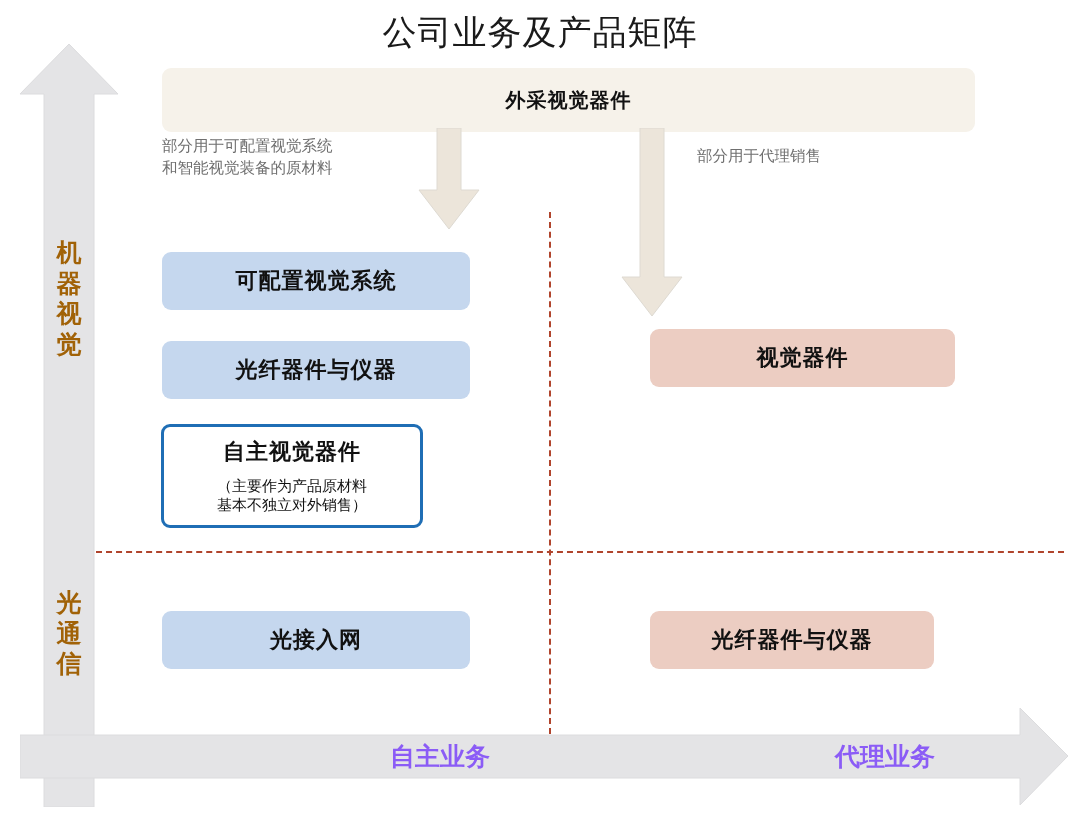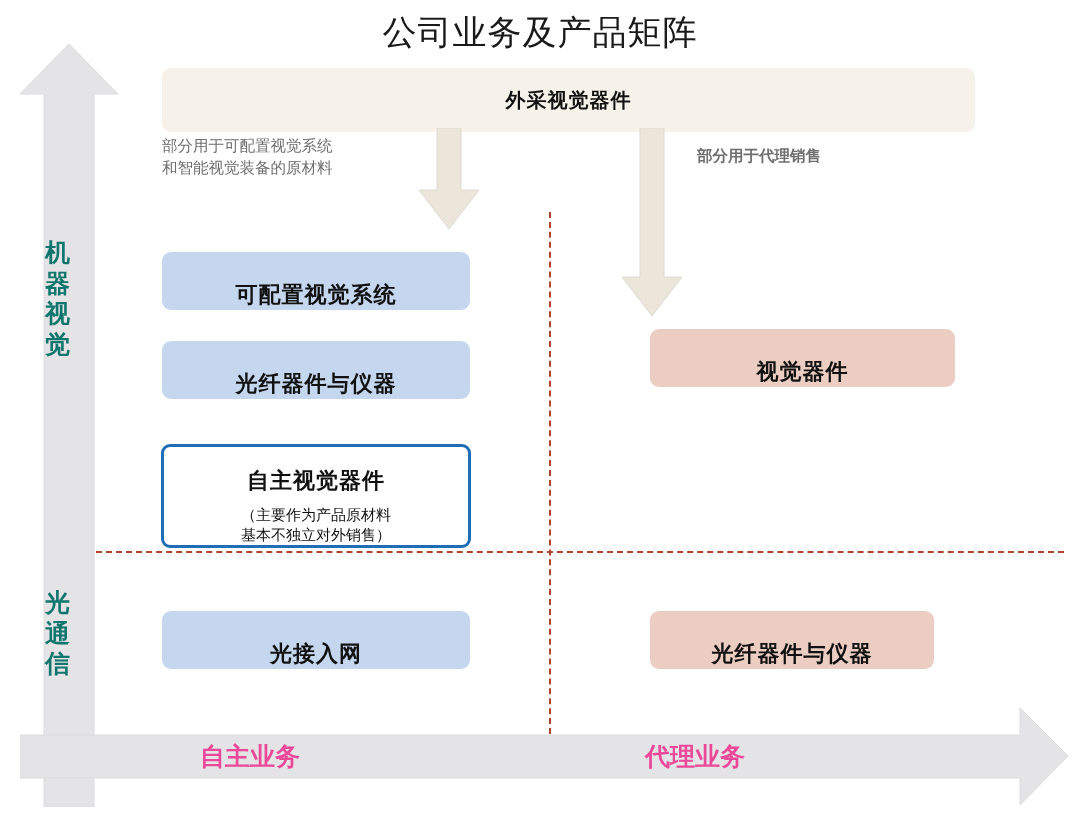--- a/index.html
+++ b/index.html
@@ -45,38 +45,38 @@
     top: 706px;
     width: 1050px;
     height: 101px;
   }
 
   
   .axis-label-v {
     position: absolute;
     left: 45px;
     width: 48px;
-    text-align: left;
+    text-align: center;
     font-size: 25px;
     font-weight: 700;
-    color: #0f766e;
+    color: #a16207;
     line-height: 1.22;
     word-break: break-all;
     letter-spacing: 0px;
   }
   #label-mv { top: 238px; }
   #label-oc { top: 588px; }
 
   .axis-label-h {
     position: absolute;
     top: 740px;
     font-size: 25px;
     font-weight: 700;
-    color: #ec4899;
-    text-align: left;
+    color: #8b5cf6;
+    text-align: right;
   }
   #label-own { left: 200px; width: 290px; }
   #label-agent { left: 645px; width: 290px; }
 
   
   .divider-h {
     position: absolute;
     left: 96px;
     top: 551px;
     width: 968px;
@@ -111,35 +111,35 @@
   
   .annot {
     position: absolute;
     font-size: 15.5px;
     color: #6f6f6f;
     line-height: 1.45;
     font-weight: 400;
     white-space: pre-line;
   }
   #annot-left { left: 162px; top: 135px; width: 270px; }
-  #annot-right { left: 697px; top: 145px; width: 250px; font-weight: bold; }
+  #annot-right { left: 697px; top: 145px; width: 250px; }
 
   
   .flow-arrow { position: absolute; }
   #flow-arrow-left { left: 417px; top: 128px; width: 64px; height: 103px; }
   #flow-arrow-right { left: 620px; top: 128px; width: 64px; height: 190px; }
 
   
   .box {
     position: absolute;
     border-radius: 9px;
     display: flex;
     flex-direction: column;
     align-items: center;
-    justify-content: flex-end;
+    justify-content: center;
     font-size: 22px;
     font-weight: 700;
     color: #111;
     letter-spacing: 1px;
     text-align: center;
     box-sizing: border-box;
   }
   .box.blue  { background: #c5d7ee; }
   .box.pink  { background: #eccdc2; }
   .box.outline {
@@ -150,21 +150,21 @@
     font-size: 15px;
     font-weight: 400;
     line-height: 1.3;
     letter-spacing: 0;
     margin-top: 10px;
     white-space: pre-line;
   }
 
   #box-config   { left: 162px; top: 252px; width: 308px; height: 58px; }
   #box-smart    { left: 162px; top: 341px; width: 308px; height: 58px; }
-  #box-selfopt  { left: 161px; top: 444px; width: 310px; height: 104px; }
+  #box-selfopt  { left: 161px; top: 424px; width: 262px; height: 104px; }
   #box-vision   { left: 650px; top: 329px; width: 305px; height: 58px; }
   #box-access   { left: 162px; top: 611px; width: 308px; height: 58px; }
   #box-fiber    { left: 650px; top: 611px; width: 284px; height: 58px; }
 </style>
 </head>
 <body>
 
 <div id="canvas">
 
   <div class="title">公司业务及产品矩阵</div>

